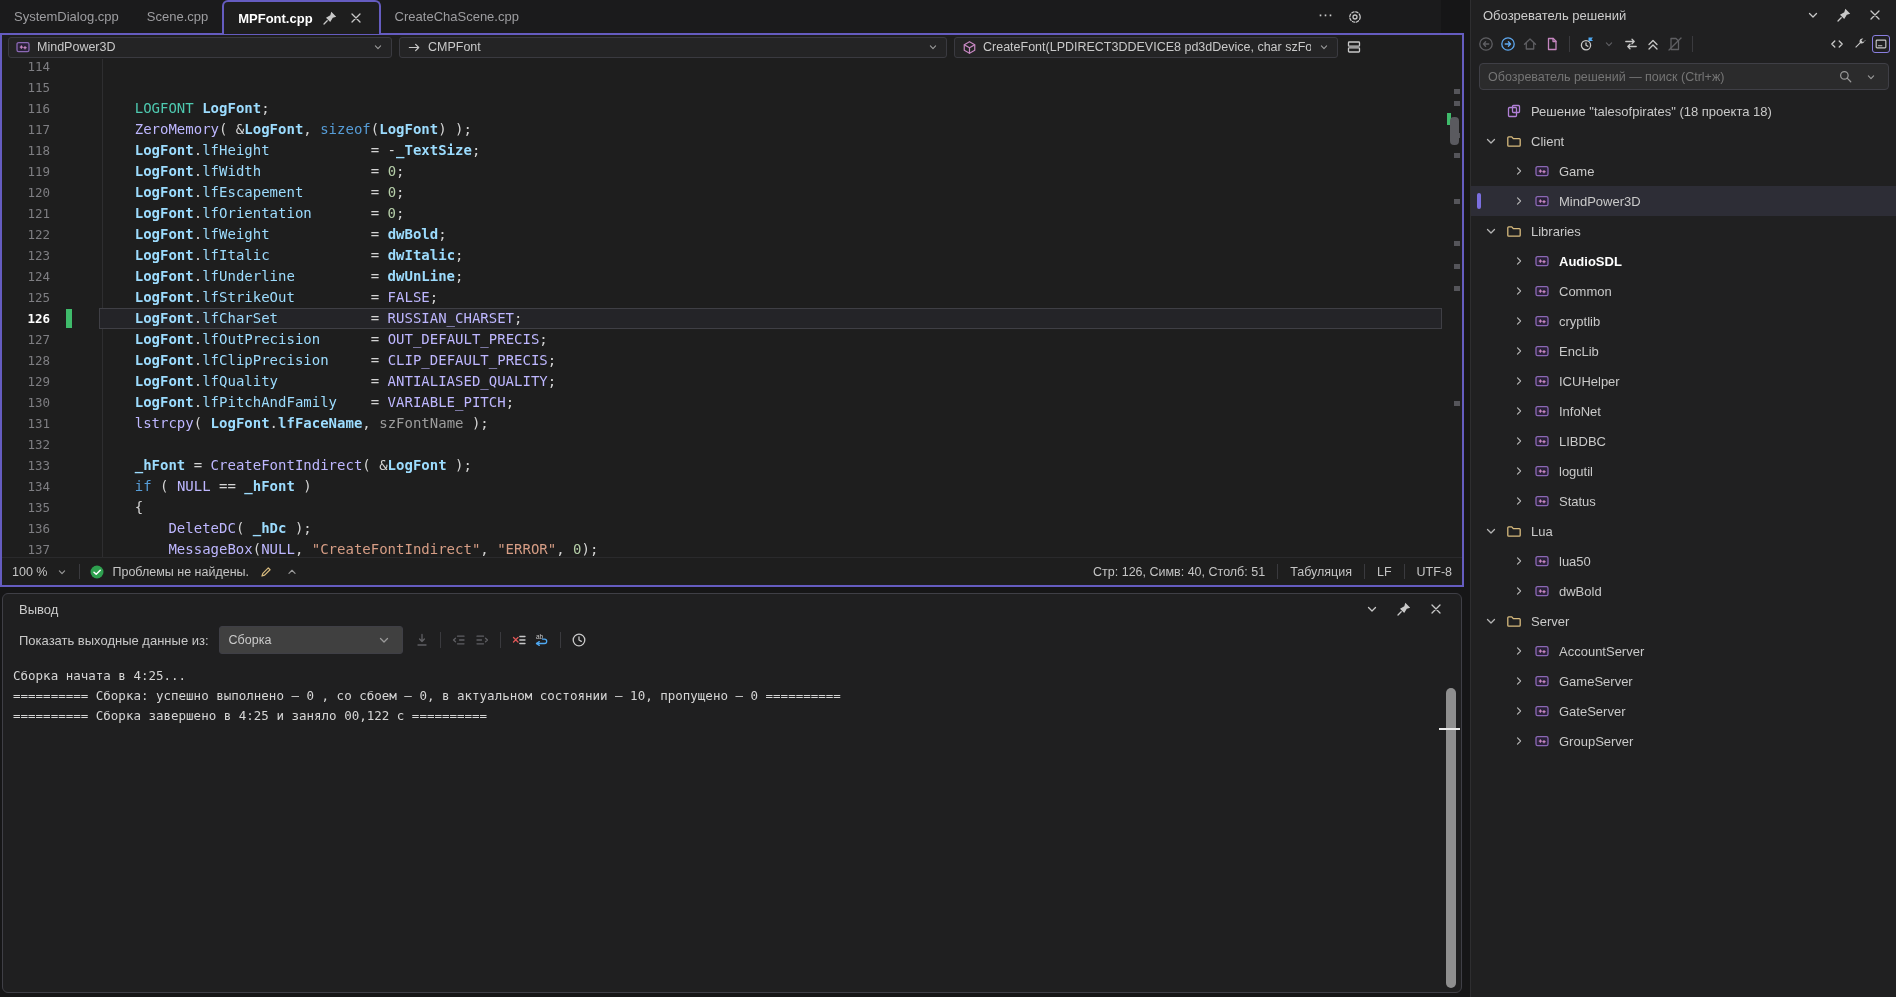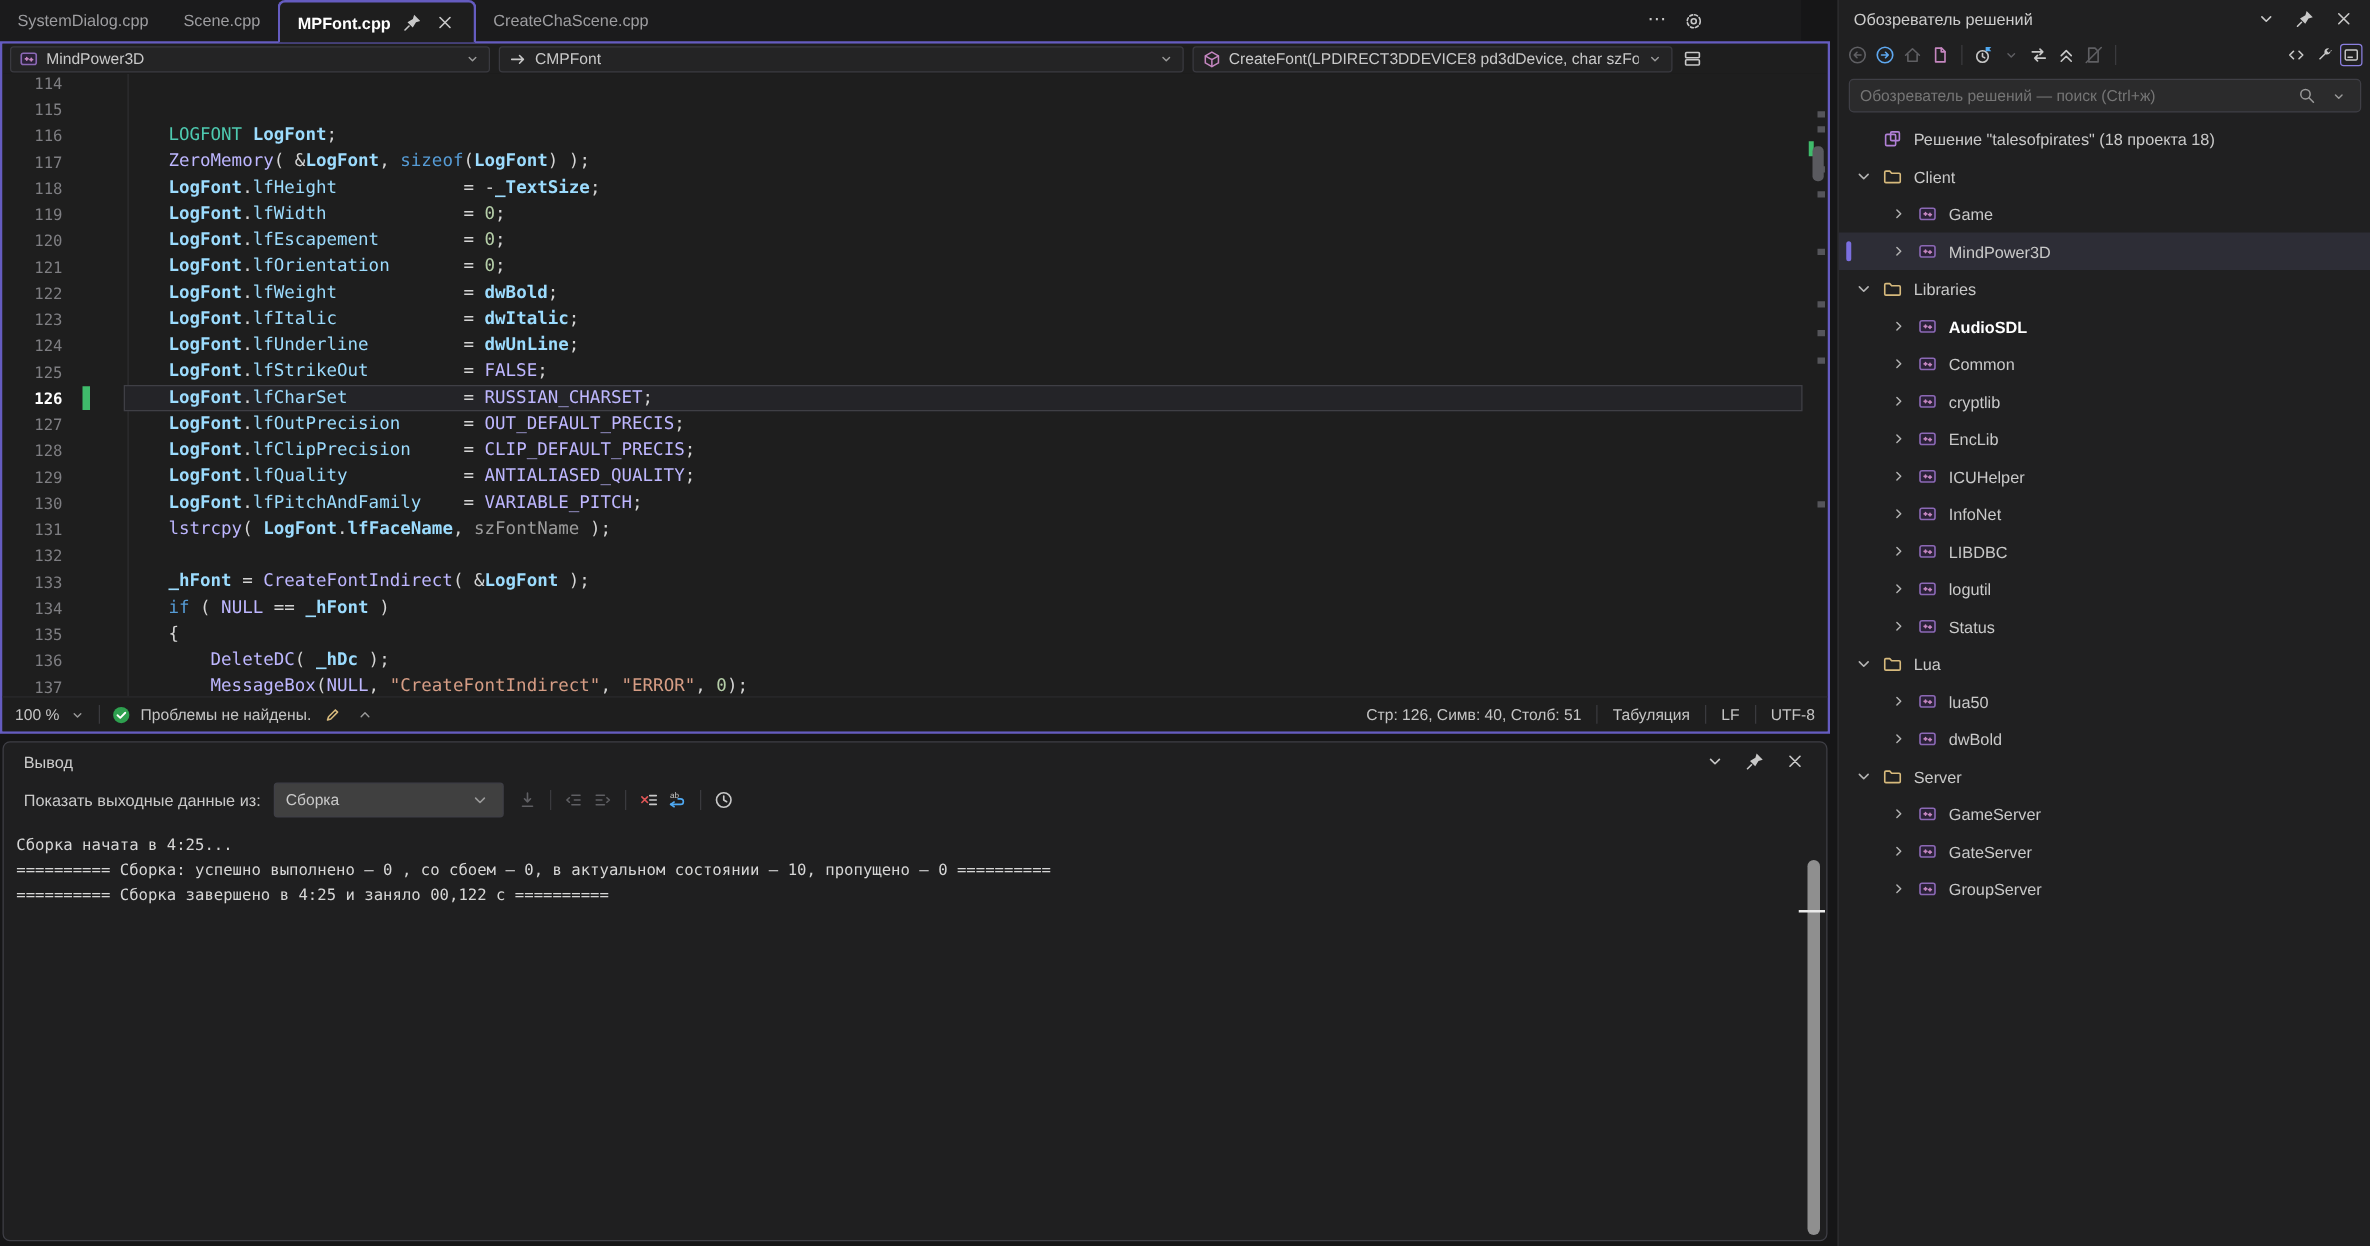--- a/index.html
+++ b/index.html
@@ -732,20 +732,35 @@
           <svg width="14" height="14" viewBox="0 0 16 16" fill="none" stroke="currentColor" stroke-width="1.3" stroke-linecap="round" stroke-linejoin="round">
             <polyline points="6.3,4.5 9.8,8 6.3,11.5"></polyline>
           </svg>
         </span>
         <span class="ticon">
           <svg width="16" height="16" viewBox="0 0 16 16" fill="none" stroke="currentColor" stroke-width="1.3" stroke-linecap="round" stroke-linejoin="round">
             <rect x="2" y="3.6" width="12" height="9" rx="1.6" stroke="#8b68b5" fill="#2a2138"></rect>
             <path d="M5.3 8.1h2.2M6.4 7v2.2M8.9 8.7h2.2M10 7.6v2.2" stroke="#c586c0"></path>
           </svg>
         </span>
+        <span class="tlabel">AccountServer</span>
+      </div>
+      <div class="trow">
+        <div style="width: 40px; flex: 0 0 auto;"></div>
+        <span class="chevslot">
+          <svg width="14" height="14" viewBox="0 0 16 16" fill="none" stroke="currentColor" stroke-width="1.3" stroke-linecap="round" stroke-linejoin="round">
+            <polyline points="6.3,4.5 9.8,8 6.3,11.5"></polyline>
+          </svg>
+        </span>
+        <span class="ticon">
+          <svg width="16" height="16" viewBox="0 0 16 16" fill="none" stroke="currentColor" stroke-width="1.3" stroke-linecap="round" stroke-linejoin="round">
+            <rect x="2" y="3.6" width="12" height="9" rx="1.6" stroke="#8b68b5" fill="#2a2138"></rect>
+            <path d="M5.3 8.1h2.2M6.4 7v2.2M8.9 8.7h2.2M10 7.6v2.2" stroke="#c586c0"></path>
+          </svg>
+        </span>
         <span class="tlabel">GameServer</span>
       </div>
       <div class="trow">
         <div style="width: 40px; flex: 0 0 auto;"></div>
         <span class="chevslot">
           <svg width="14" height="14" viewBox="0 0 16 16" fill="none" stroke="currentColor" stroke-width="1.3" stroke-linecap="round" stroke-linejoin="round">
             <polyline points="6.3,4.5 9.8,8 6.3,11.5"></polyline>
           </svg>
         </span>
         <span class="ticon">

